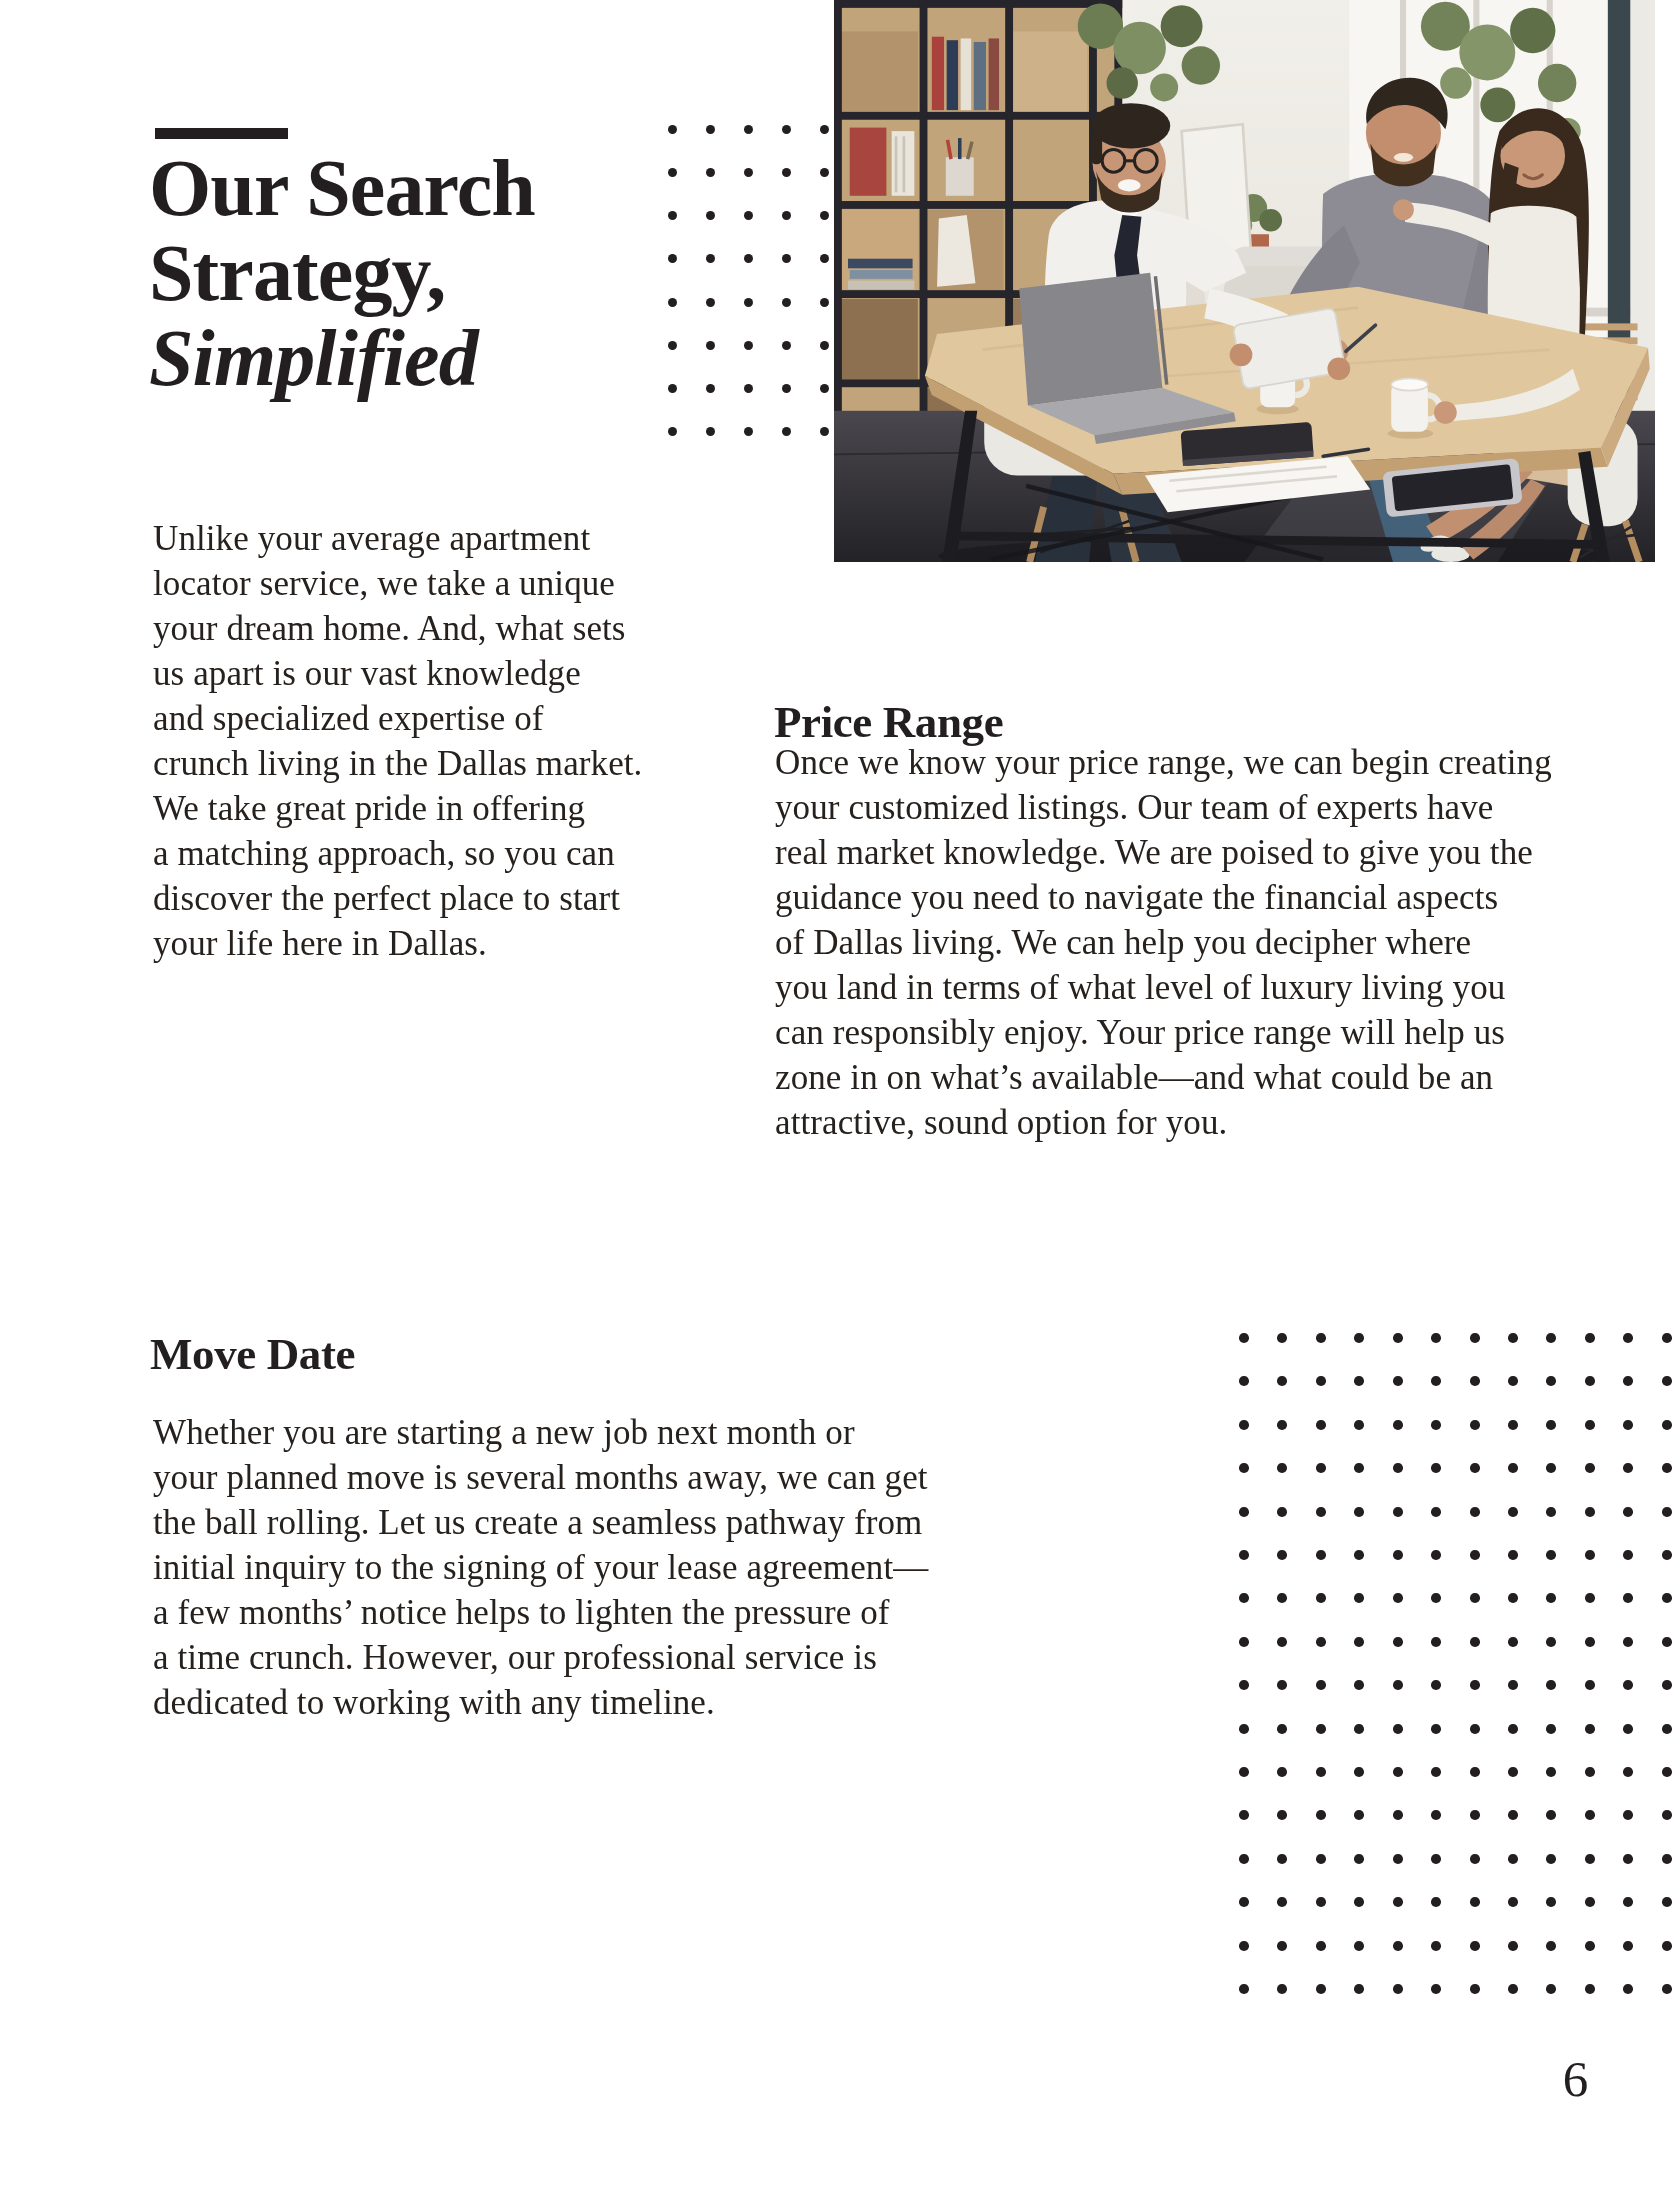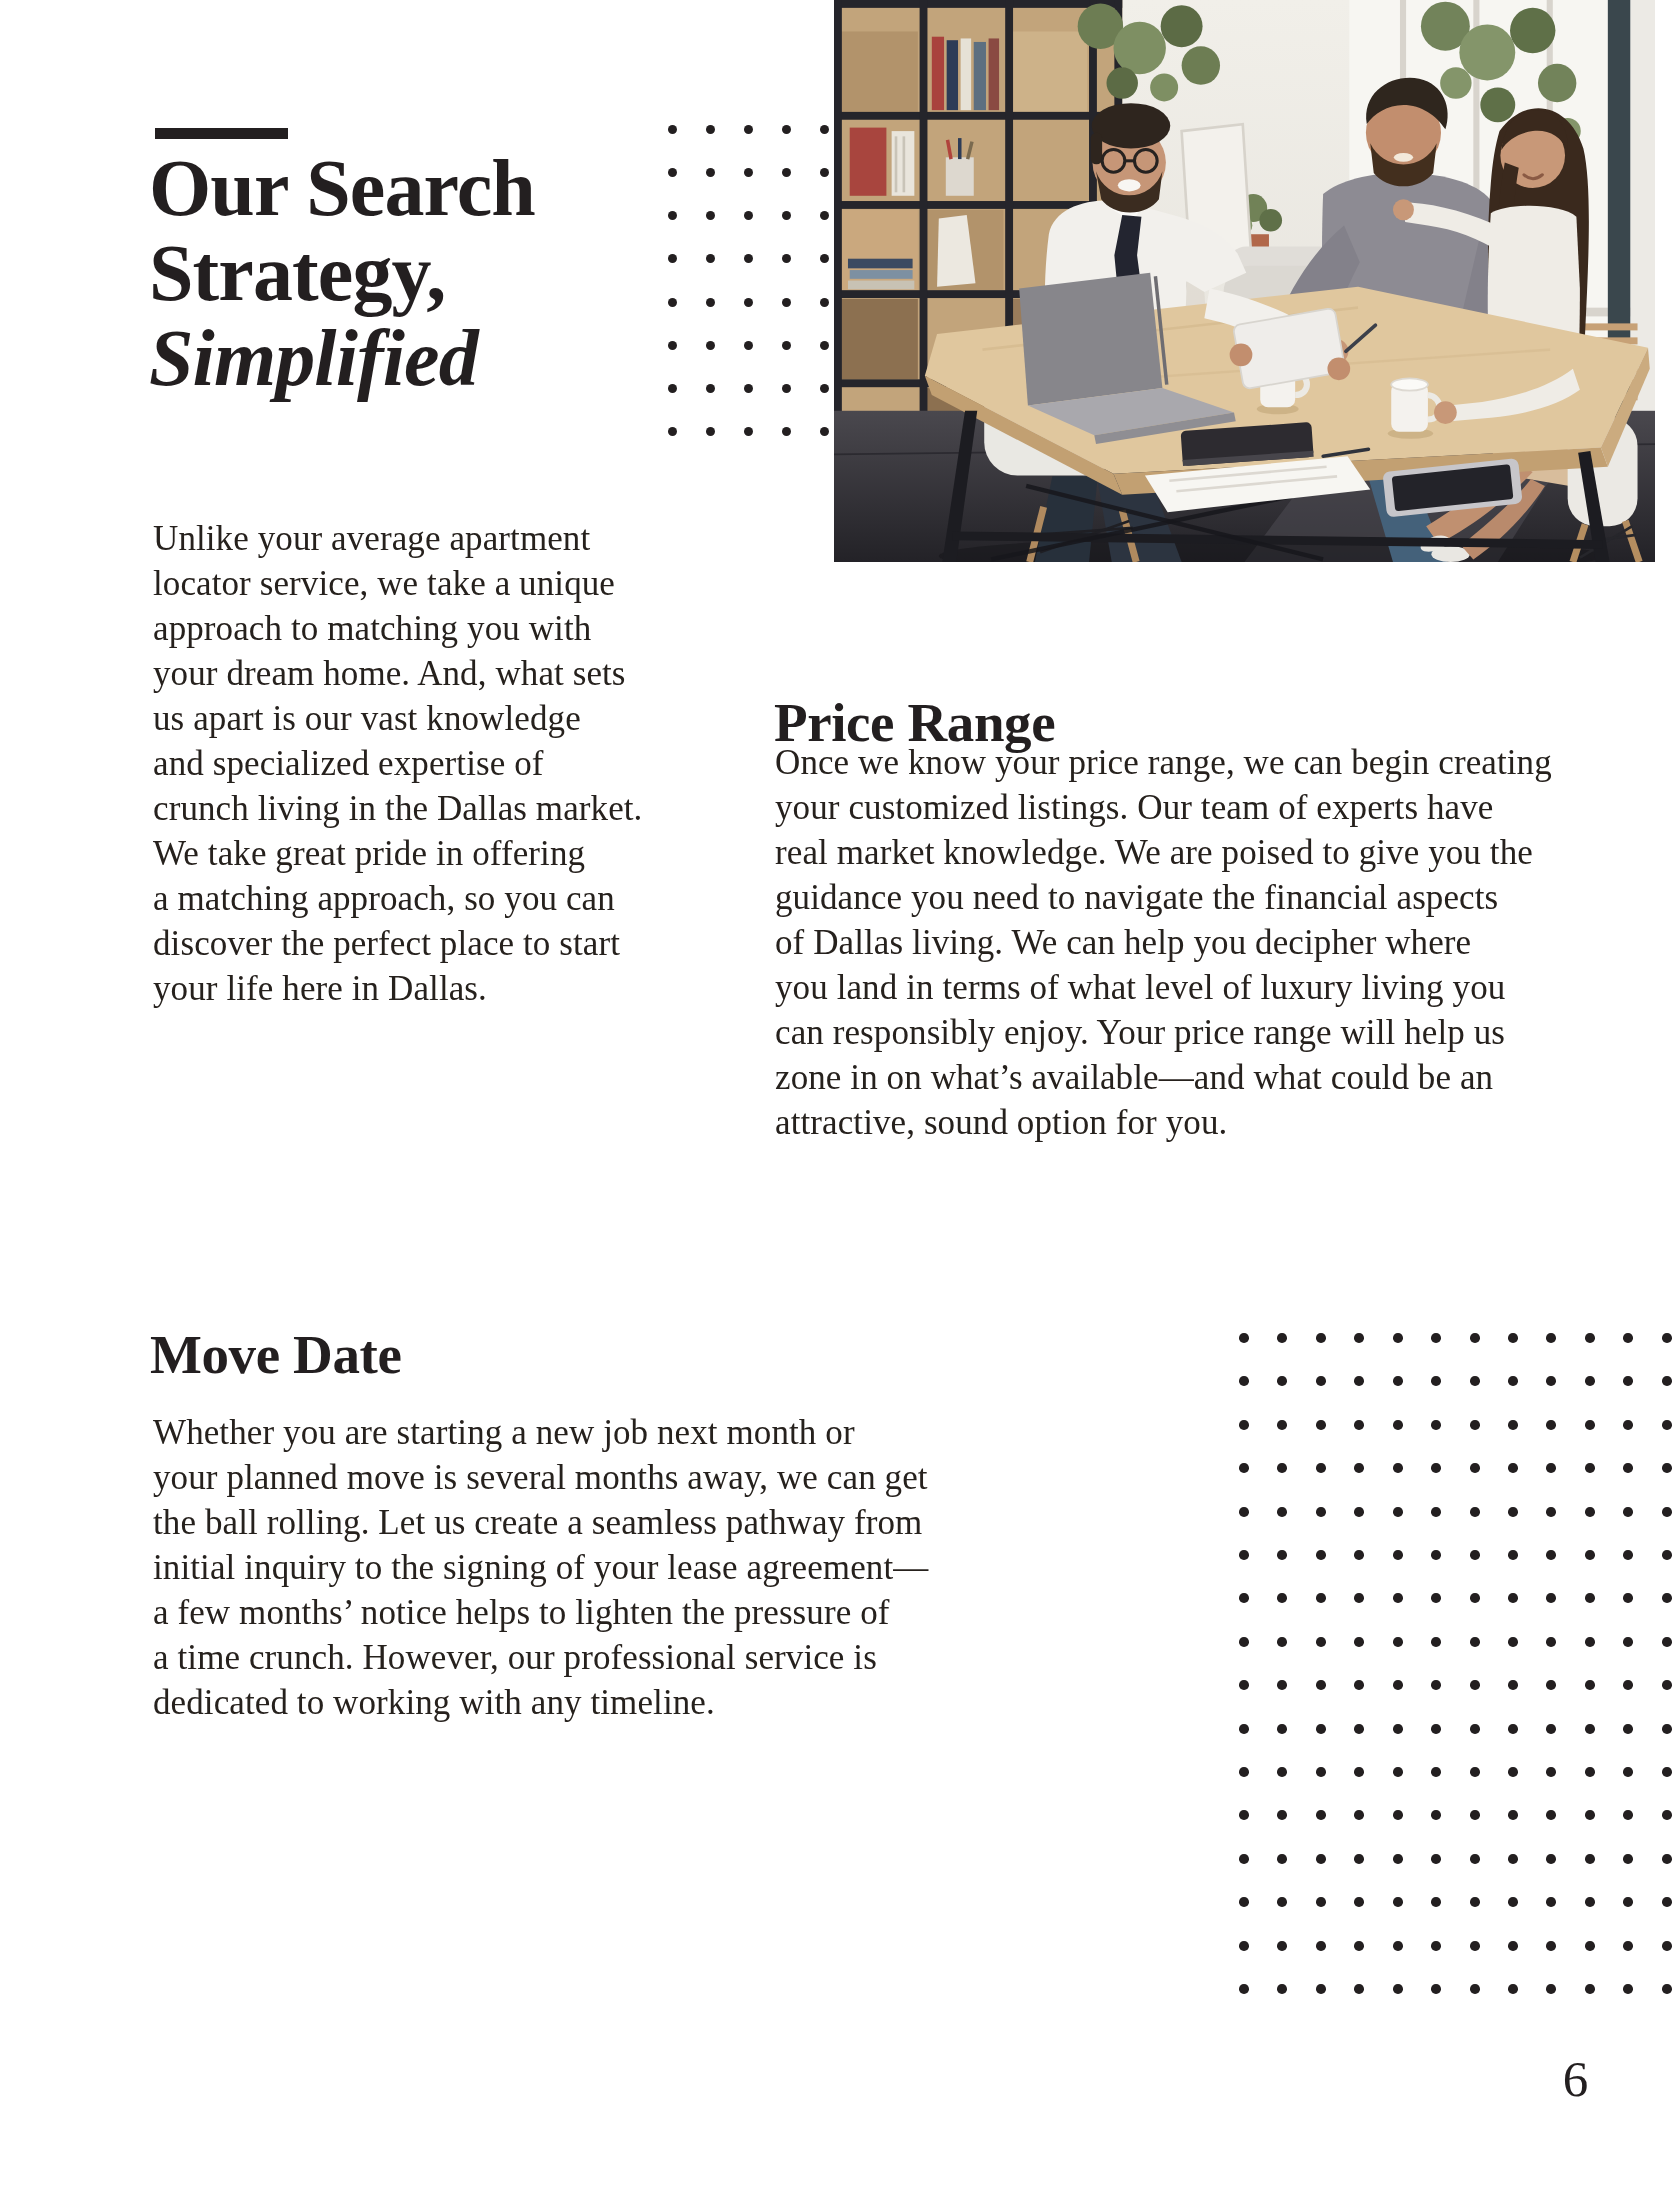--- a/index.html
+++ b/index.html
@@ -8,21 +8,21 @@
     font-family:"Liberation Serif","DejaVu Serif",serif; color:#231f20;
     overflow:hidden; margin:0 auto;
   }
   .accent-bar { position:absolute; left:155px; top:128px; width:133px; height:11.4px; background:#231f20; }
   .main-heading {
     position:absolute; left:149px; top:146px;
     font-size:80px; line-height:85px; font-weight:700; letter-spacing:-0.9px;
   }
   .main-heading .line { display:block; }
   .main-heading .it { font-style:italic; }
-  .section-title { position:absolute; font-size:55px; line-height:61px; font-weight:700; letter-spacing:-0.4px; }
+  .section-title { position:absolute; font-size:45px; line-height:61px; font-weight:700; letter-spacing:-0.4px; }
   #price-title { left:774px; top:692px; }
   #move-title  { left:150px; top:1324px; }
   .body-text { position:absolute; font-size:35px; line-height:45px; white-space:nowrap; color:#26211d; letter-spacing:0.1px; }
   #intro-body { left:153px; top:516px; }
   #price-body { left:775px; top:740px; }
   #move-body  { left:153px; top:1410px; }
   .photo { position:absolute; left:834px; top:0; width:821px; height:562px; }
   .photo svg { display:block; width:100%; height:100%; }
   .dot-grid { position:absolute; }
   .dot-grid .dot { position:absolute; border-radius:50%; background:#231f20; }
@@ -39,21 +39,20 @@
 
   <h1 class="main-heading" style="margin:0;">
     <span class="line">Our Search</span>
     <span class="line">Strategy,</span>
     <span class="line it">Simplified</span>
   </h1>
 
   <div id="intro-body" class="body-text">
       <div>Unlike your average apartment</div>
       <div>locator service, we take a unique</div>
-      <div>approach to matching you with</div>
       <div>your dream home. And, what sets</div>
       <div>us apart is our vast knowledge</div>
       <div>and specialized expertise of</div>
       <div>crunch living in the Dallas market.</div>
       <div>We take great pride in offering</div>
       <div>a matching approach, so you can</div>
       <div>discover the perfect place to start</div>
       <div>your life here in Dallas.</div>
     </div>
 

